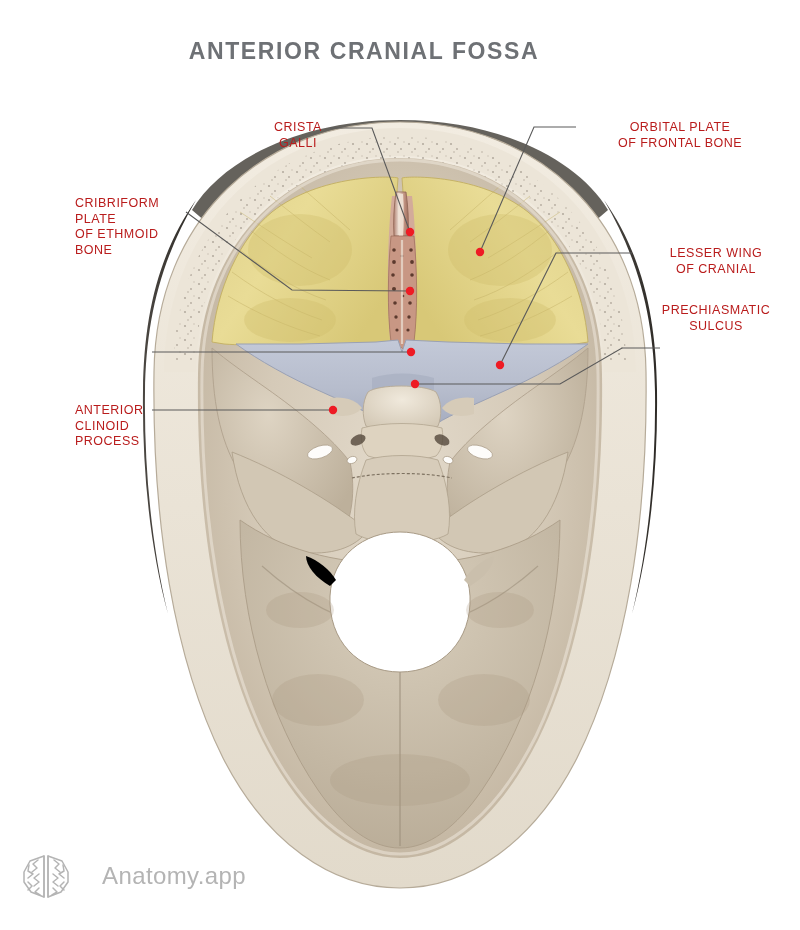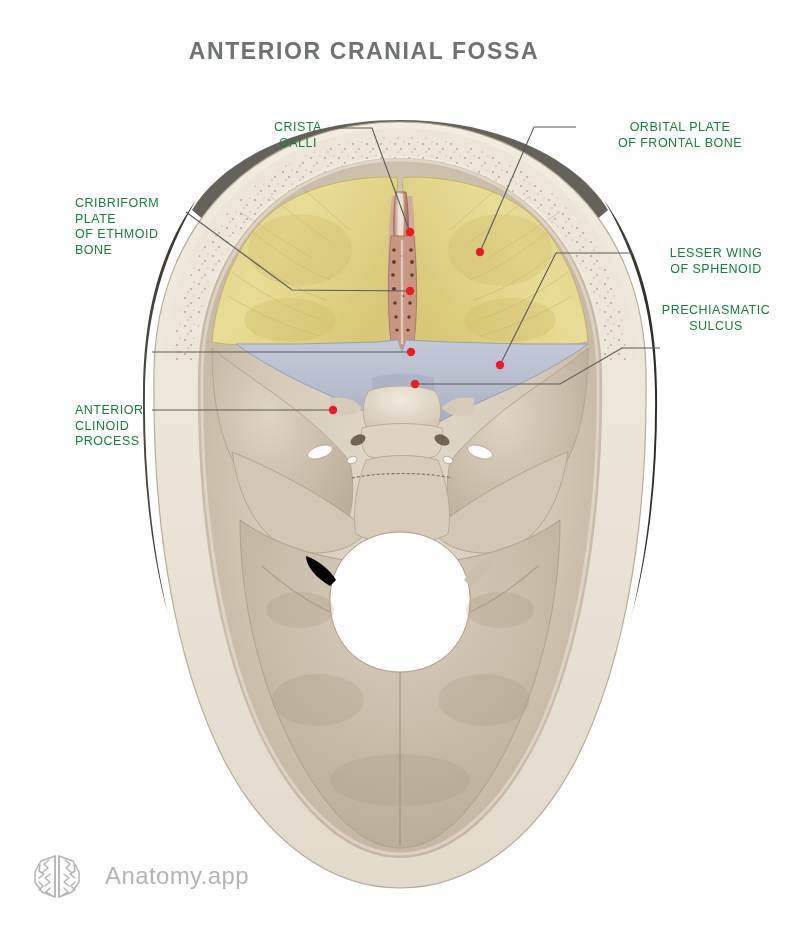--- a/index.html
+++ b/index.html
@@ -30,43 +30,43 @@
     letter-spacing: 1.6px;
     color: #6e7175;
   }
 
   
   .label {
     position: absolute;
     font-size: 12.5px;
     line-height: 15.5px;
     letter-spacing: 0.5px;
-    color: #15803d;
+    color: #b91c1c;
     white-space: pre-line;
   }
   .label.right { text-align: center; }
   .label.rightalign { text-align: left; }
 
   
   #overlay {
     position: absolute;
     top: 0; left: 0;
     width: 800px;
     height: 930px;
     pointer-events: none;
   }
 
   
   #footer {
     position: absolute;
-    left: 31px;
+    left: 20px;
     bottom: 28px;
     display: flex;
     align-items: center;
-    gap: 22px;
+    gap: 30px;
   }
   #brandname {
     font-size: 24px;
     color: #b4b4b4;
     letter-spacing: 0.4px;
   }
 
   
   #skull {
     position: absolute;
@@ -373,21 +373,21 @@
 CLINOID
 PROCESS</div>
 
   <div class="label" style="left:248px; top:120px; width:100px; text-align:center;">CRISTA
 GALLI</div>
 
   <div class="label right" style="left:585px; top:120px; width:190px;">ORBITAL PLATE
 OF FRONTAL BONE</div>
 
   <div class="label right" style="left:641px; top:246px; width:150px;">LESSER WING
-OF SPHENOID</div>
+OF CRANIAL</div>
 
   <div class="label right" style="left:641px; top:303px; width:150px;">PRECHIASMATIC
 SULCUS</div>
 
   <div id="footer">
     <svg width="52" height="52" viewBox="0 0 52 52">
       <g fill="none" stroke="#b4b4b4" stroke-width="1.5" stroke-linejoin="round" stroke-linecap="round">
 
         <path d="M24,6 L10,11 L4,22 L4,32 L11,42 L24,47 Z"></path>
 

